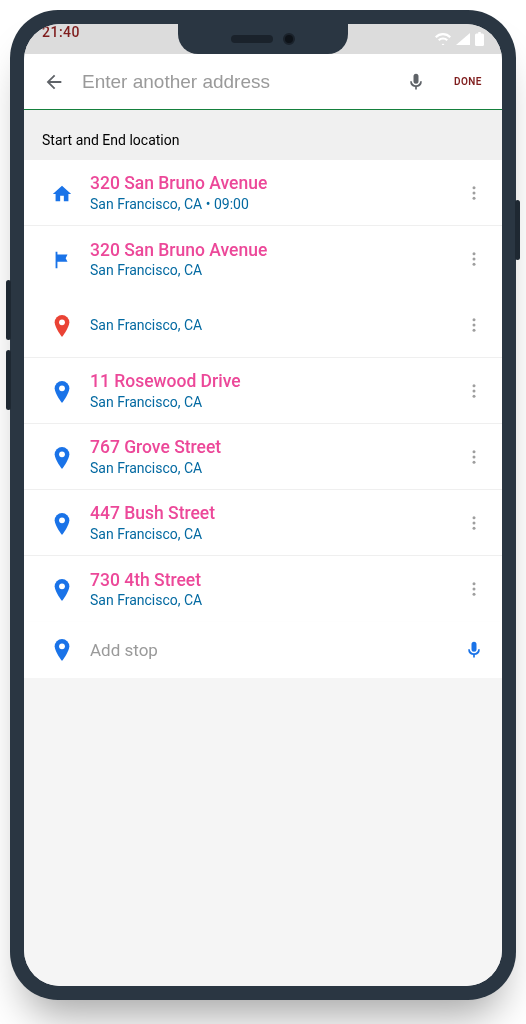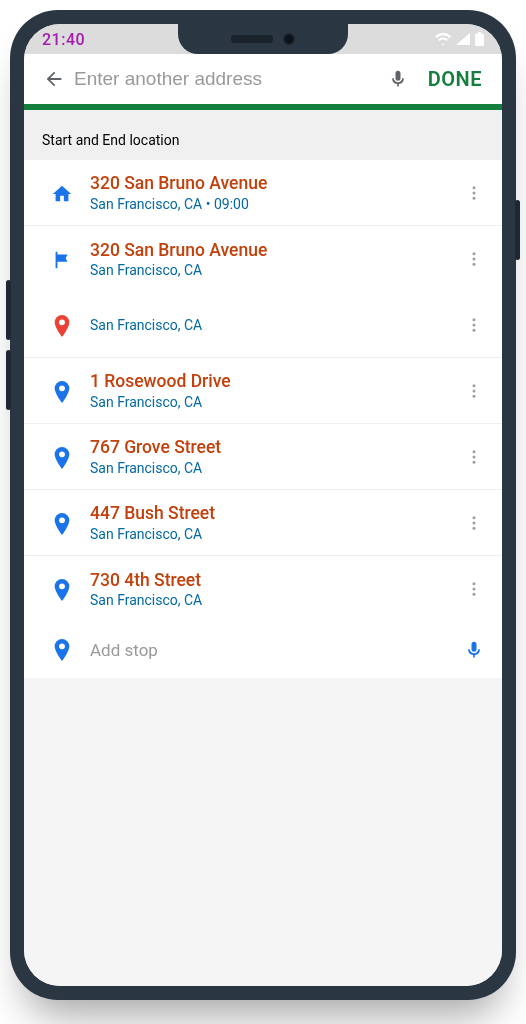--- a/index.html
+++ b/index.html
@@ -46,57 +46,56 @@
     justify-content:center;
     gap:10px;
   }
   .notch .speaker { width:42px; height:8px; border-radius:4px; background:#1a222b; }
   .notch .cam { width:12px; height:12px; border-radius:50%; background:#0d1218; border:2px solid #1a222b; }
   
   .statusbar {
     height: 30px;
     background: #dcdcdc;
     display: flex;
-    align-items: center;
     justify-content: space-between;
     padding: 0 18px;
-    font-size: 16px;
-    color: #a21caf;
+    font-size: 14px;
+    color: #7f1d1d;
   }
   .statusbar .time { font-weight:500; letter-spacing:.5px; }
   .status-icons { display:flex; gap:5px; align-items:center; }
   .status-icons svg { display:block; }
   
   .searchrow {
     background:#fff;
     height:56px;
     display:flex;
     align-items:center;
     padding:0 10px;
-    gap:0;
-    border-bottom:6px solid #15803d;
+    gap:8px;
+    border-bottom:1px solid #15803d;
   }
   .iconbtn {
     width:40px; height:40px;
     display:flex; align-items:center; justify-content:center;
     border-radius:50%;
   }
   .search-input {
     flex:1;
     border:none;
     outline:none;
     font-size:19px;
     color:#333;
     background:transparent;
   }
   .search-input::placeholder { color:#9a9a9a; }
   .done {
-    color:#15803d;
+    color:#7f1d1d;
     font-weight:600;
-    font-size:20px;
+    font-size:10px;
     letter-spacing:.5px;
     padding:0 10px;
   }
   
   .section-head {
     padding: 22px 18px 12px;
     font-size:14px;
     color:#000000;
     background:#f0f0f0;
   }
@@ -111,21 +110,21 @@
   }
   .row:last-child { border-bottom:none; }
   .row .lead {
     width:40px;
     display:flex;
     justify-content:center;
     align-items:flex-start;
     padding-top:2px;
   }
   .row .body { flex:1; padding-left:8px; }
-  .row .title { font-size:17.5px; color:#c2410c; font-weight:500; line-height:1.25; }
+  .row .title { font-size:17.5px; color:#ec4899; font-weight:500; line-height:1.25; }
   .row .sub { font-size:14px; color:#0369a1; margin-top:1px; }
   .row .trail {
     width:36px;
     display:flex;
     justify-content:center;
     align-items:center;
   }
   .addrow {
     display:flex;
     align-items:center;
@@ -252,21 +251,21 @@
       </div>
 
       <div class="row">
         <div class="lead">
           <svg width="22" height="26" viewBox="0 0 24 28">
               <path d="M12 2a8 8 0 0 0-8 8c0 6 8 16 8 16s8-10 8-16a8 8 0 0 0-8-8z" fill="#1a73e8"></path>
               <circle cx="12" cy="10" r="3.2" fill="#fff"></circle>
             </svg>
         </div>
         <div class="body">
-          <div class="title">1 Rosewood Drive</div>
+          <div class="title">11 Rosewood Drive</div>
           <div class="sub">San Francisco, CA</div>
         </div>
         <div class="trail">
           <svg width="18" height="18" viewBox="0 0 24 24">
               <circle cx="12" cy="5" r="2" fill="#9e9e9e"></circle>
               <circle cx="12" cy="12" r="2" fill="#9e9e9e"></circle>
               <circle cx="12" cy="19" r="2" fill="#9e9e9e"></circle>
             </svg>
         </div>
       </div>

